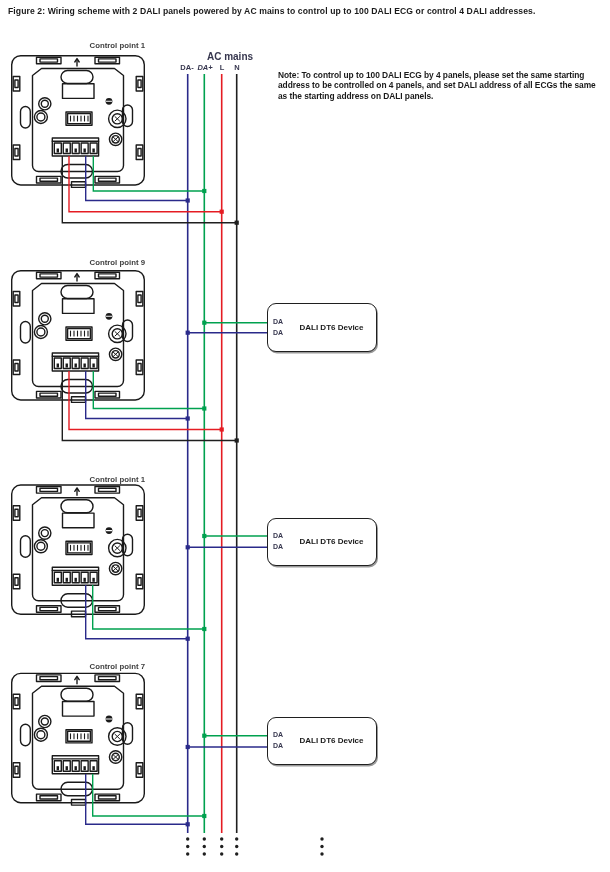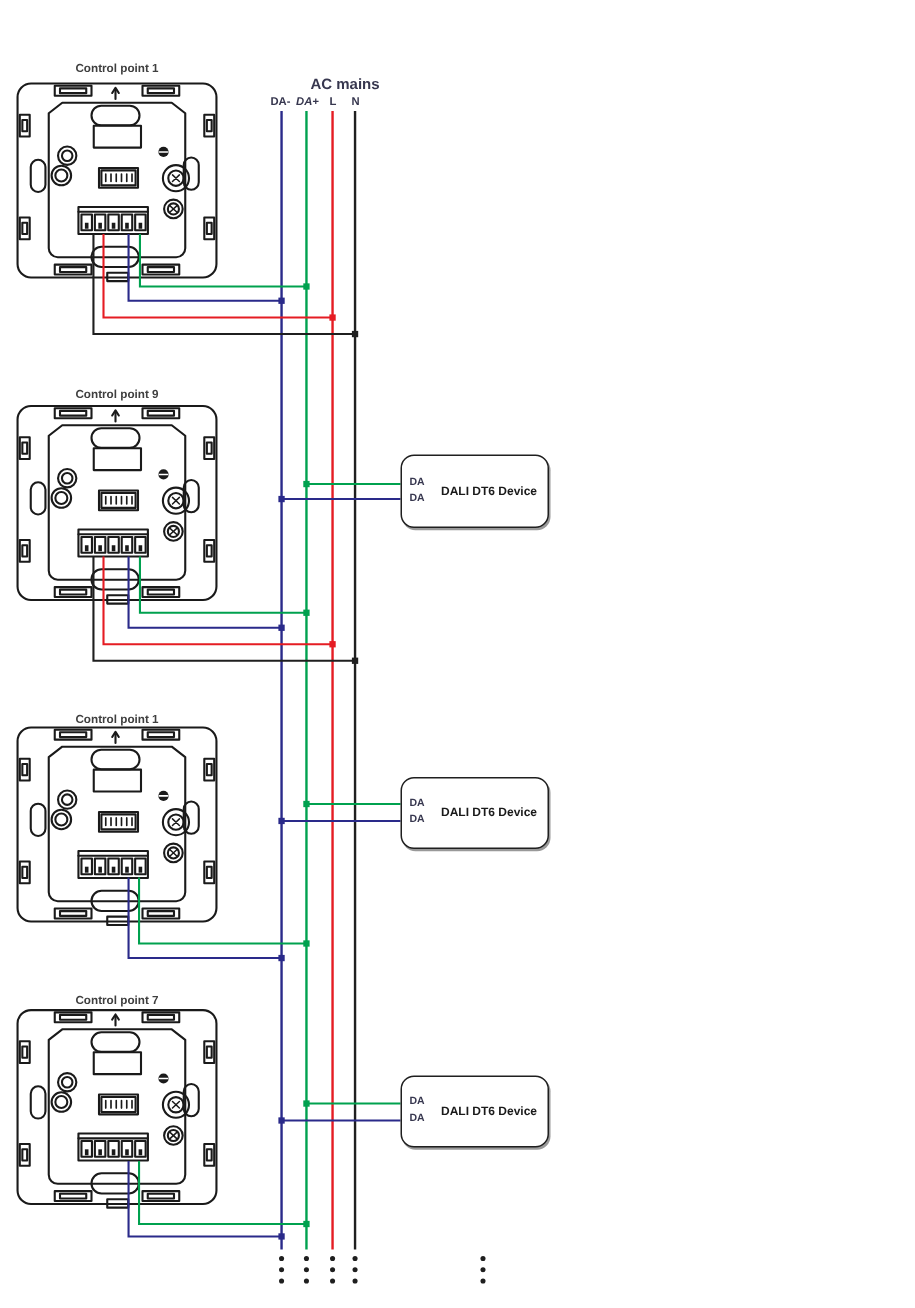--- a/index.html
+++ b/index.html
@@ -3,31 +3,31 @@
 <meta charset="utf-8">
 <style>
   html,body{margin:0;padding:0;background:#fff;}
   .canvas{position:relative;width:610px;height:872px;background:#ffffff;
           font-family:"Liberation Sans",sans-serif;overflow:hidden;}
   .abs{position:absolute;}
   .figure-title{left:8px;top:6px;font-size:8.6px;font-weight:bold;color:#1a1a1a;
                 white-space:nowrap;letter-spacing:0.1px;}
   .note{left:278px;top:70px;width:326px;font-size:8.4px;font-weight:bold;
         color:#1a1a1a;line-height:1.24;letter-spacing:-0.05px;}
-  .cp-label{left:11px;width:134px;text-align:center;font-size:7.8px;
+  .cp-label{left:11px;width:134px;text-align:right;font-size:7.8px;
             font-weight:bold;color:#3f3f3f;}
   .cp1{top:40.5px;} .cp2{top:258px;} .cp3{top:474.5px;} .cp4{top:662px;}
   .bus-label{font-size:7.5px;font-weight:bold;color:#37374f;text-align:center;top:63px;}
   .ac-label{left:204px;width:52px;top:51px;font-size:10px;font-weight:bold;
             color:#37374f;text-align:center;}
   .lbl-daminus{left:174px;width:26px;}
   .lbl-daplus{left:192px;width:26px;font-style:italic;}
   .lbl-l{left:214px;width:16px;}
   .lbl-n{left:229px;width:16px;}
-  .device{left:267px;width:99px;height:48.5px;border:1.6px solid #1f1f1f;
+  .device{left:267px;width:110px;height:48.5px;border:1.6px solid #1f1f1f;
           border-radius:9px;background:#fff;box-sizing:border-box;
           box-shadow:1px 1.5px 0 #999;}
   .dev1{top:303.3px;} .dev2{top:517.7px;} .dev3{top:716.7px;}
   .dev-da{position:absolute;left:5px;font-size:7px;font-weight:bold;
           color:#37374f;line-height:1;}
   .dev-da.t1{top:13.5px;} .dev-da.t2{top:24.5px;}
   .dev-name{position:absolute;left:23px;right:4px;top:0;bottom:0;
             display:flex;align-items:center;justify-content:center;
             font-size:8px;font-weight:bold;color:#1a1a1a;text-align:center;}
   svg{position:absolute;left:0;top:0;}
@@ -180,20 +180,22 @@
         <circle cx="221.7" cy="854" r="1.7"></circle>
       <circle cx="236.7" cy="839" r="1.7"></circle>
         <circle cx="236.7" cy="846.5" r="1.7"></circle>
         <circle cx="236.7" cy="854" r="1.7"></circle>
       <circle cx="322" cy="839" r="1.7"></circle>
         <circle cx="322" cy="846.5" r="1.7"></circle>
         <circle cx="322" cy="854" r="1.7"></circle>
     </g>
   </svg>
 
+  <div class="abs figure-title">Figure 2: Wiring scheme with 2 DALI panels powered by AC mains to control up to 100 DALI ECG or control 4 DALI addresses.</div>
+  <div class="abs note">Note: To control up to 100 DALI ECG by 4 panels, please set the same starting address to be controlled on 4 panels, and set DALI address of all ECGs the same as the starting address on DALI panels.</div>
 
   <div class="abs cp-label cp1">Control point 1</div>
   <div class="abs cp-label cp2">Control point 9</div>
   <div class="abs cp-label cp3">Control point 1</div>
   <div class="abs cp-label cp4">Control point 7</div>
 
   <div class="abs ac-label">AC mains</div>
   <div class="abs bus-label lbl-daminus">DA-</div>
   <div class="abs bus-label lbl-daplus">DA+</div>
   <div class="abs bus-label lbl-l">L</div>

